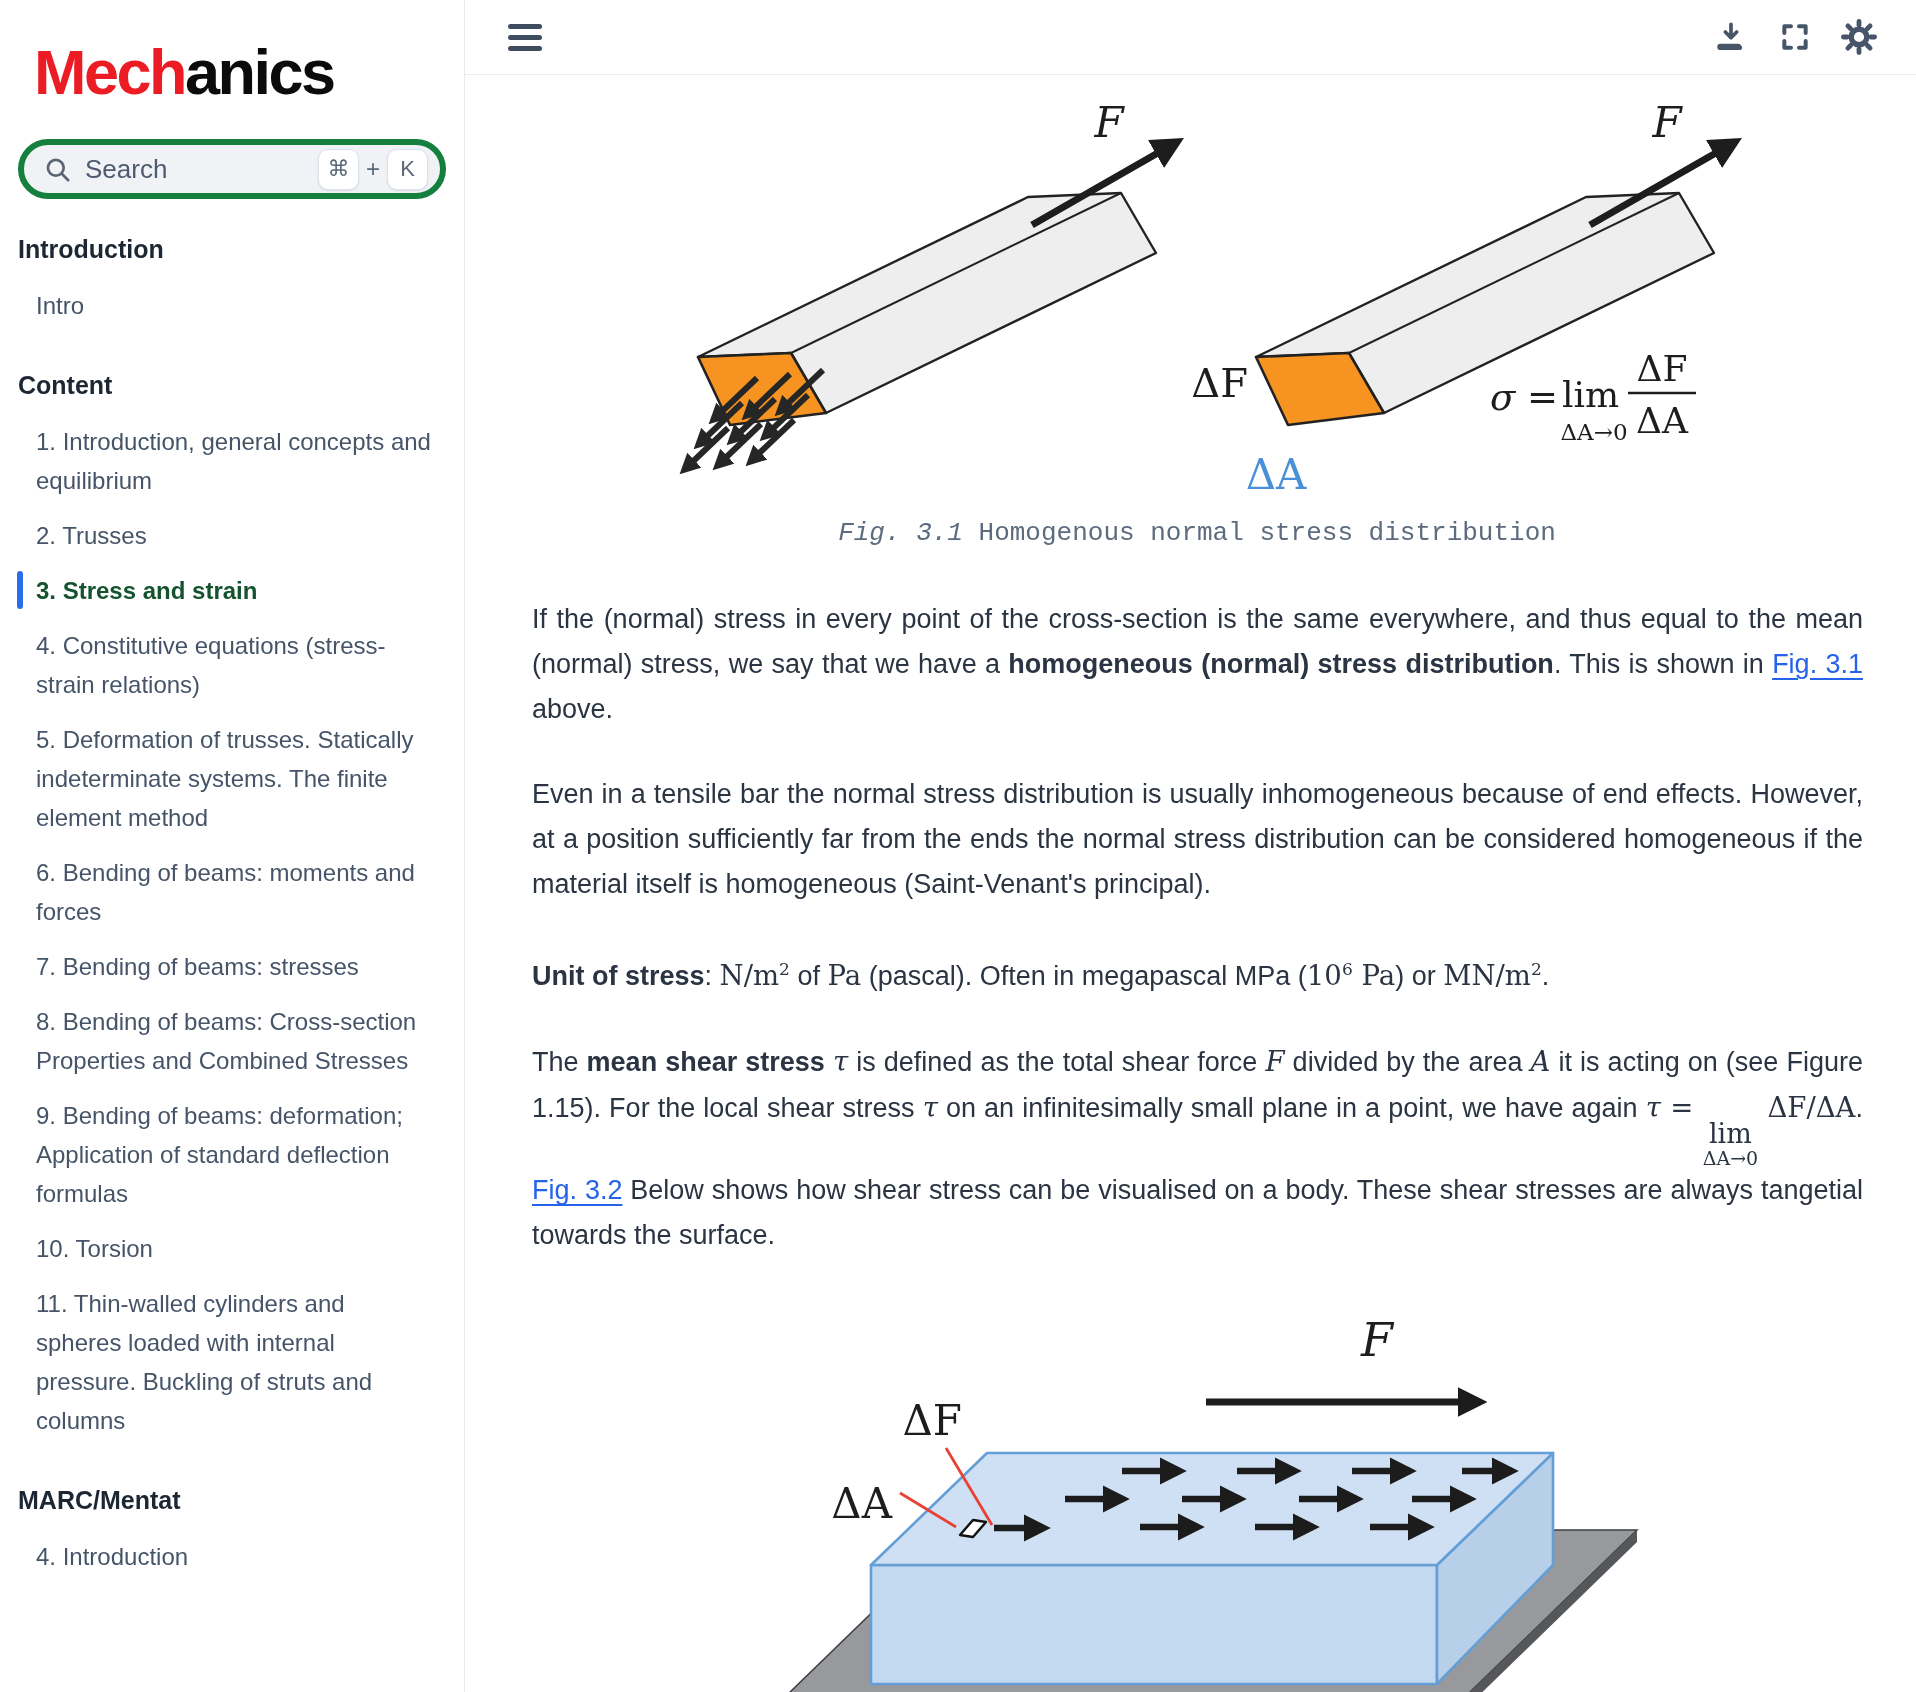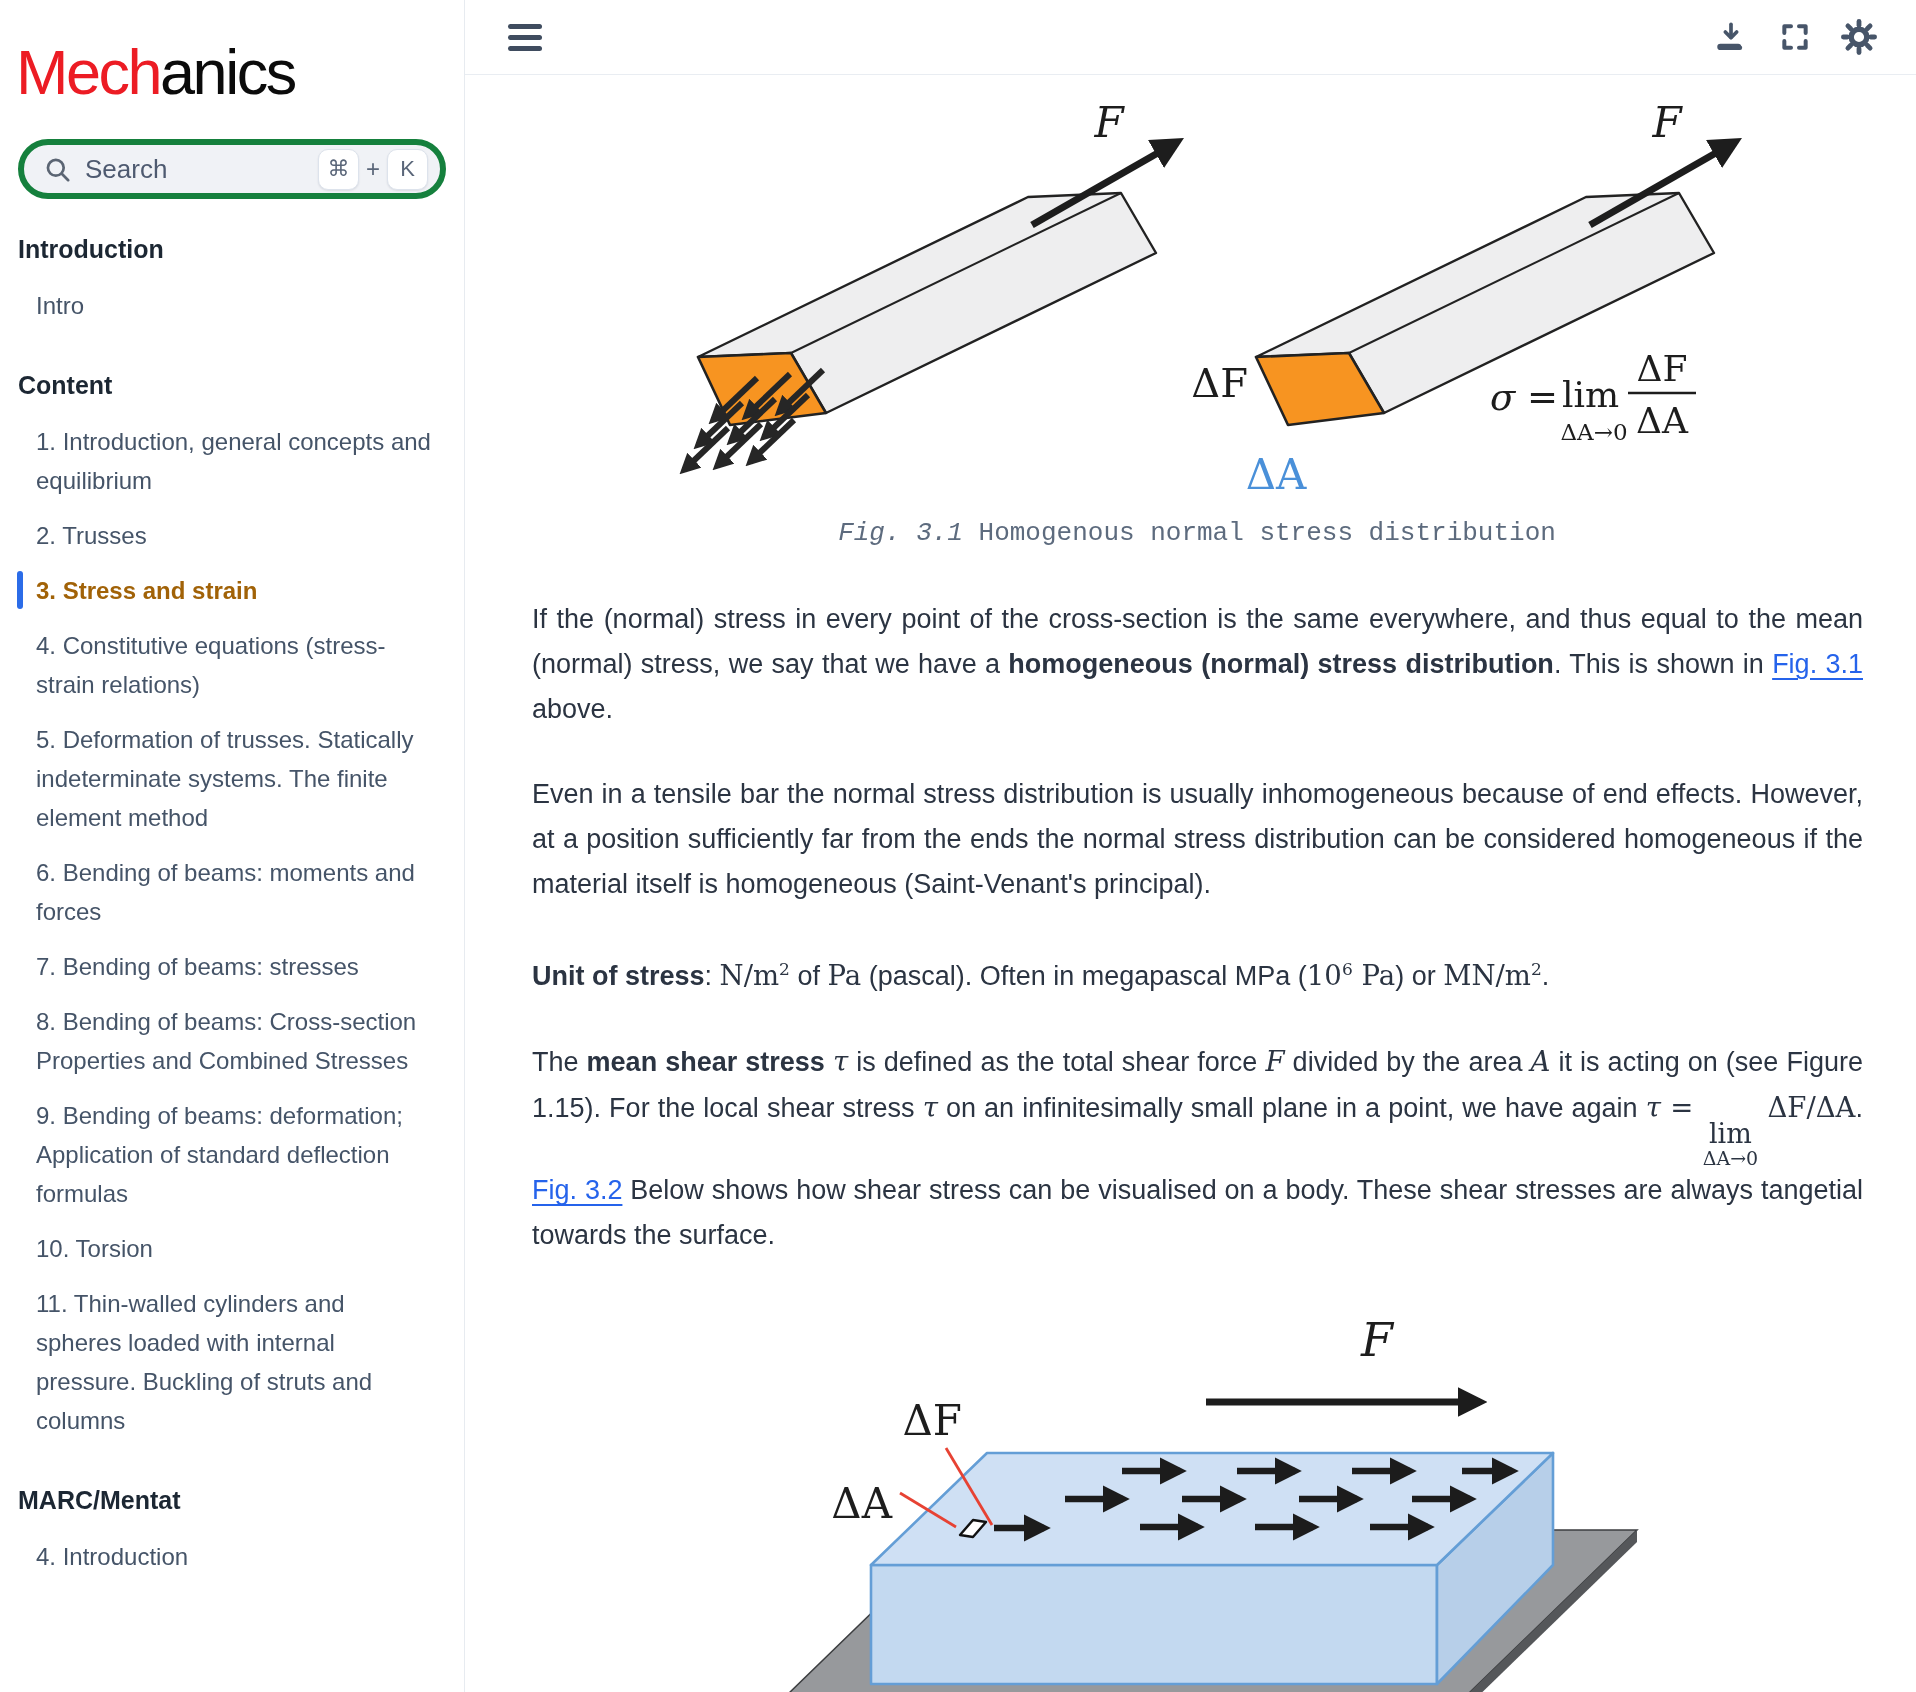--- a/index.html
+++ b/index.html
@@ -3,40 +3,40 @@
 <meta charset="utf-8">
 <style>
   * { margin:0; padding:0; box-sizing:border-box; }
   html,body { width:1916px; height:1692px; overflow:hidden; background:#ffffff;
               font-family:"Liberation Sans", sans-serif; }
   body { display:flex; }
 
   
   .sidebar { width:465px; min-width:465px; height:100%; border-right:1px solid #e7ebf0;
              padding:38px 0 0 0; background:#fff; }
-  .logo { font-size:63px; font-weight:400; letter-spacing:-2.5px; padding-left:16px;
+  .logo { font-size:63px; font-weight:700; letter-spacing:-2.5px; padding-left:34px;
           color:#0b0b0b; line-height:1.1; }
   .logo .red { color:#ec1c24; }
   .searchbar { margin:32px 18px 0 18px; height:60px; background:#f0f2f6;
                border:6px solid #15803d; border-radius:30px; display:flex; align-items:center;
                padding:0 12px 0 20px; cursor:text; }
   .searchbar .mag { display:flex; align-items:center; }
   .searchbar .stext { margin-left:14px; font-size:26px; color:#4e5a70; }
   .skeys { margin-left:auto; display:flex; align-items:center; gap:7px; }
   .kbd { width:41px; height:41px; background:#fff; border:1px solid #dde3ec; border-radius:10px;
          box-shadow:0 1px 2px rgba(16,24,40,.10); display:flex; align-items:center;
          justify-content:center; font-size:22px; color:#5a6679; }
   .plus { font-size:24px; color:#5a6679; }
 
   .nav { padding:0 28px 0 36px; }
   .nav-heading { margin:46px 0 22px -18px; font-size:25px; font-weight:700; color:#1c2733; }
   .nav-heading.first { margin-top:36px; }
   .nav-item { font-size:24px; color:#455468; line-height:39px; margin-bottom:16px;
               position:relative; cursor:pointer; }
-  .nav-item.active { color:#a16207; font-weight:700; }
+  .nav-item.active { color:#14532d; font-weight:700; }
   .nav-item.active::before { content:""; position:absolute; left:-19px; top:0px; bottom:1px;
               width:6px; border-radius:3px; background:#2b6ce8; }
 
   
   .main { flex:1; display:flex; flex-direction:column; height:100%; }
   .topbar { height:75px; min-height:75px; border-bottom:1px solid #e9edf2; display:flex;
             align-items:center; padding:0 38px 0 43px; }
   .menu-btn { width:34px; display:flex; flex-direction:column; gap:6px; cursor:pointer; }
   .menu-btn span { display:block; height:5px; border-radius:2.5px; background:#3f4c5f; }
   .top-icons { margin-left:auto; display:flex; align-items:center; gap:26px; }

